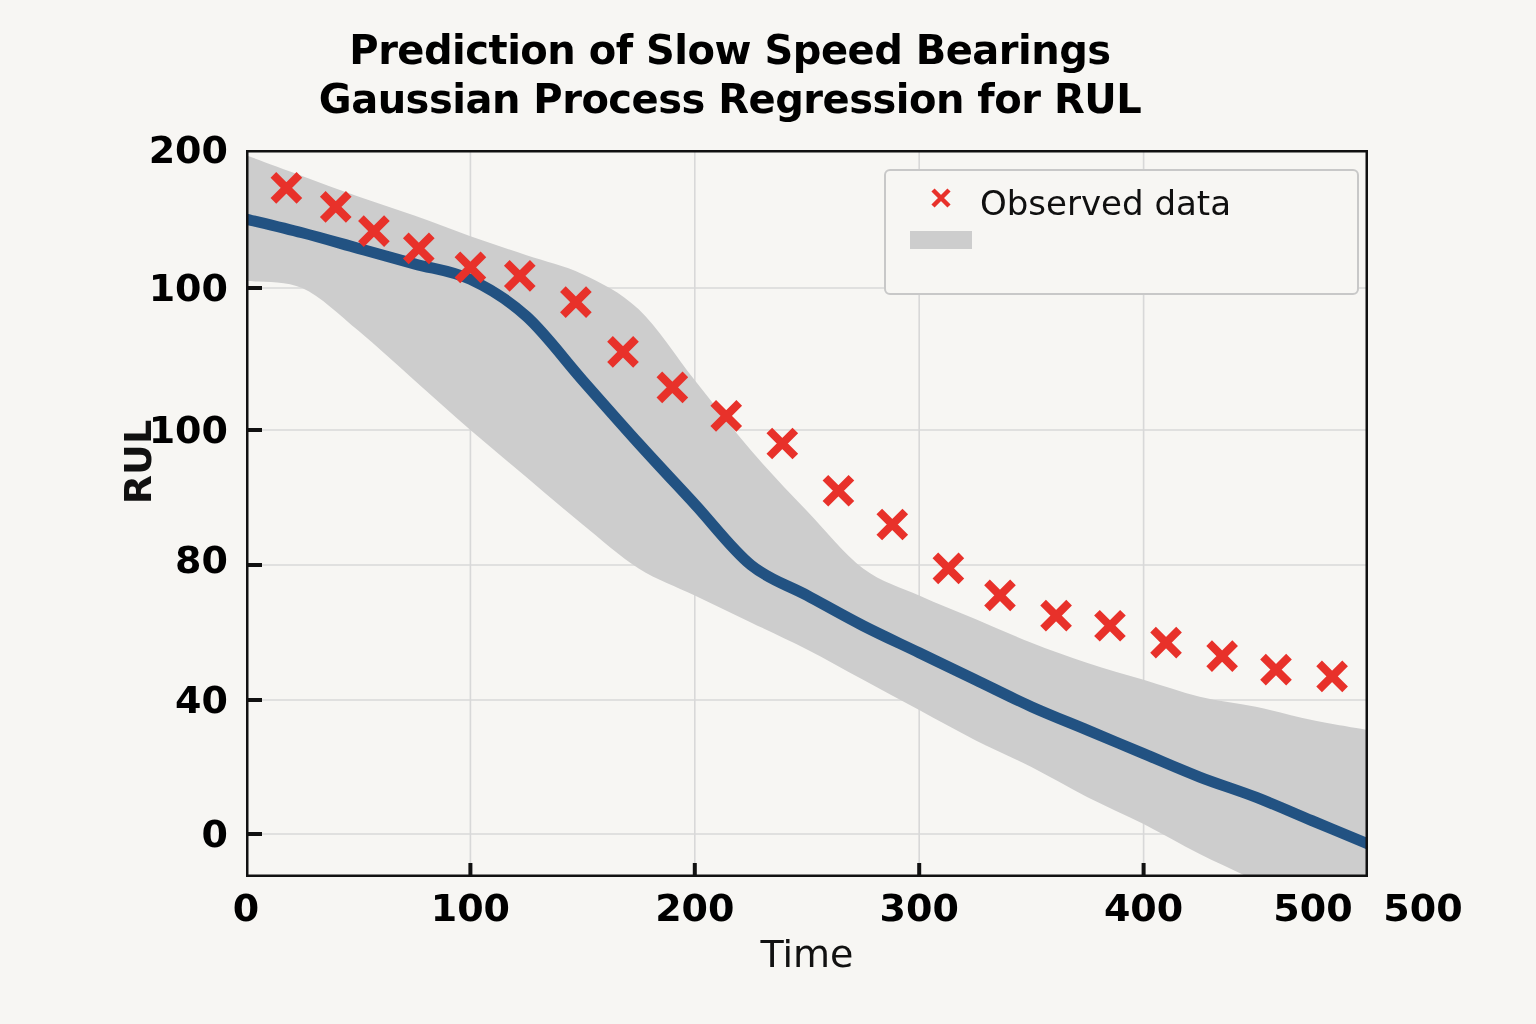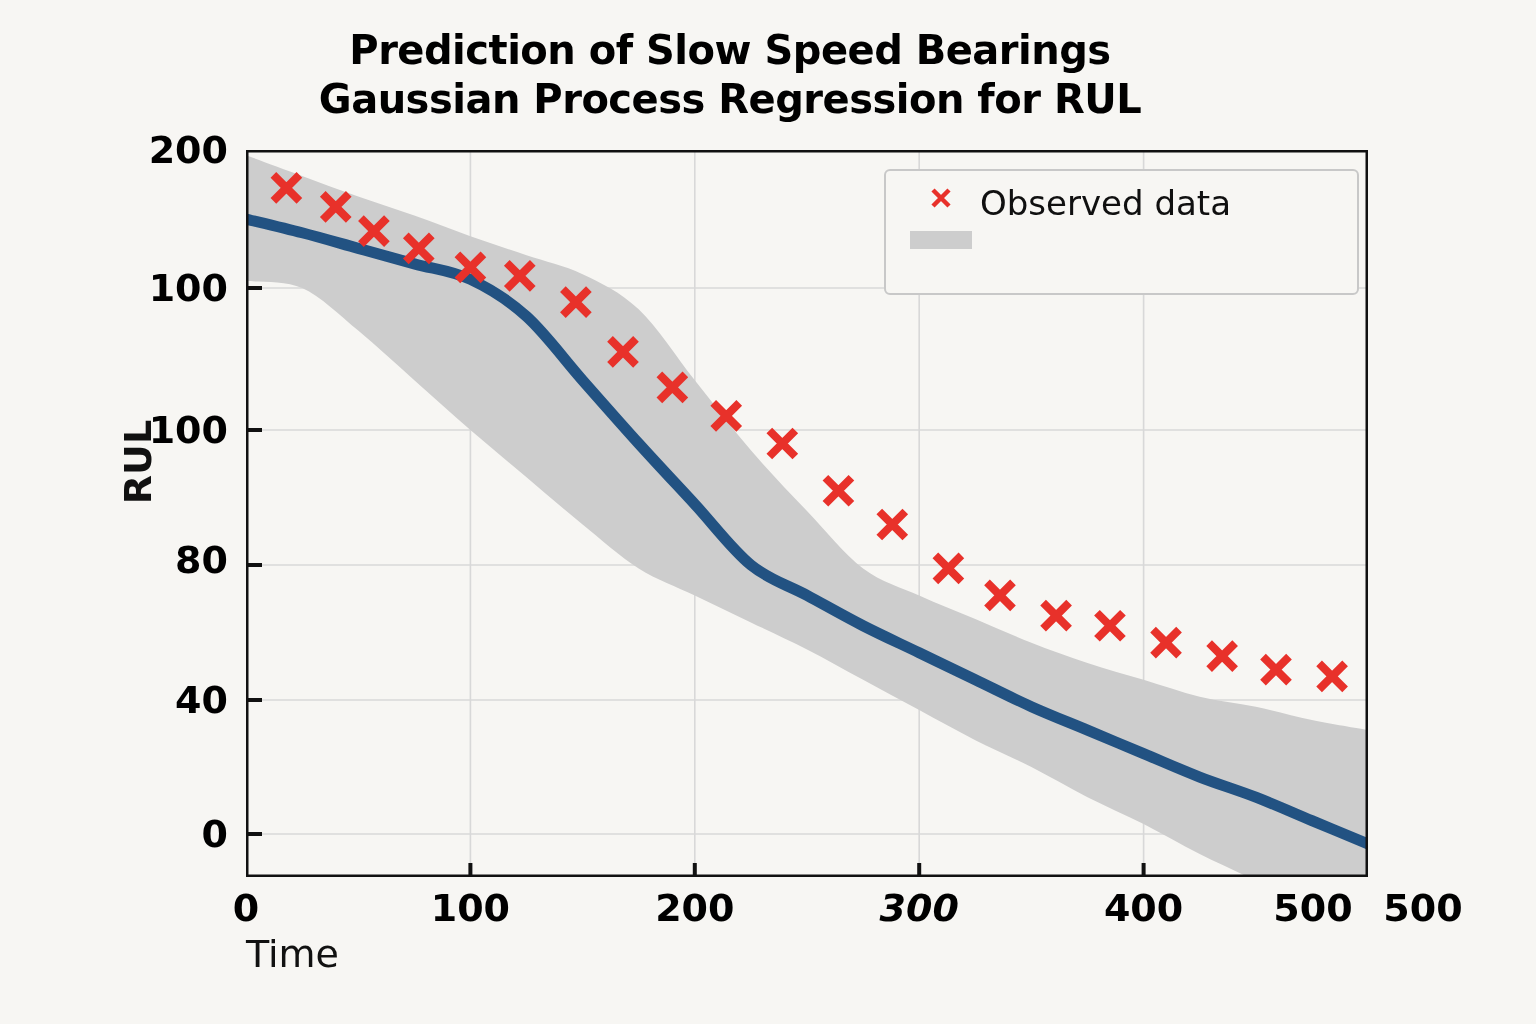--- a/index.html
+++ b/index.html
@@ -39,21 +39,21 @@
     font-family: "DejaVu Sans", sans-serif;
     font-weight: bold;
     font-size: 38px;
     color: #111111;
   }
   #xlabel {
     position: absolute;
     left: 246px;
     top: 932px;
     width: 1122px;
-    text-align: left;
+    text-align: center;
     font-family: "DejaVu Sans", sans-serif;
     font-size: 38px;
     color: #111111;
   }
   .ytick-label {
     position: absolute;
     right: 0;
     width: 110px;
     text-align: right;
     font-family: "DejaVu Sans", sans-serif;
@@ -153,21 +153,21 @@
       <div class="ytick-label" style="top: 700px; text-align: right;">40</div>
       <div class="ytick-label" style="top: 560px;">80</div>
       <div class="ytick-label" style="top: 430px;">100</div>
       <div class="ytick-label" style="top: 288px;">100</div>
       <div class="ytick-label" style="top: 150px;">200</div>
     </div>
   <div id="xtick-wrap">
       <div class="xtick-label" style="left: 246px;">0</div>
       <div class="xtick-label" style="left: 470.4px;">100</div>
       <div class="xtick-label" style="left: 694.8px;">200</div>
-      <div class="xtick-label" style="left: 919.2px; font-style: italic;">300</div>
+      <div class="xtick-label" style="left: 919.2px;">300</div>
       <div class="xtick-label" style="left: 1143.6px;">400</div>
       <div class="xtick-label" style="left: 1313px;">500</div>
       <div class="xtick-label" style="left: 1423px;">500</div>
     </div>
 
   <div id="plot">
       <svg width="1122" height="727" viewBox="0 0 1122 727">
         <defs>
           <clipPath id="pclip">
             <rect x="0" y="0" width="1122" height="727"></rect>

